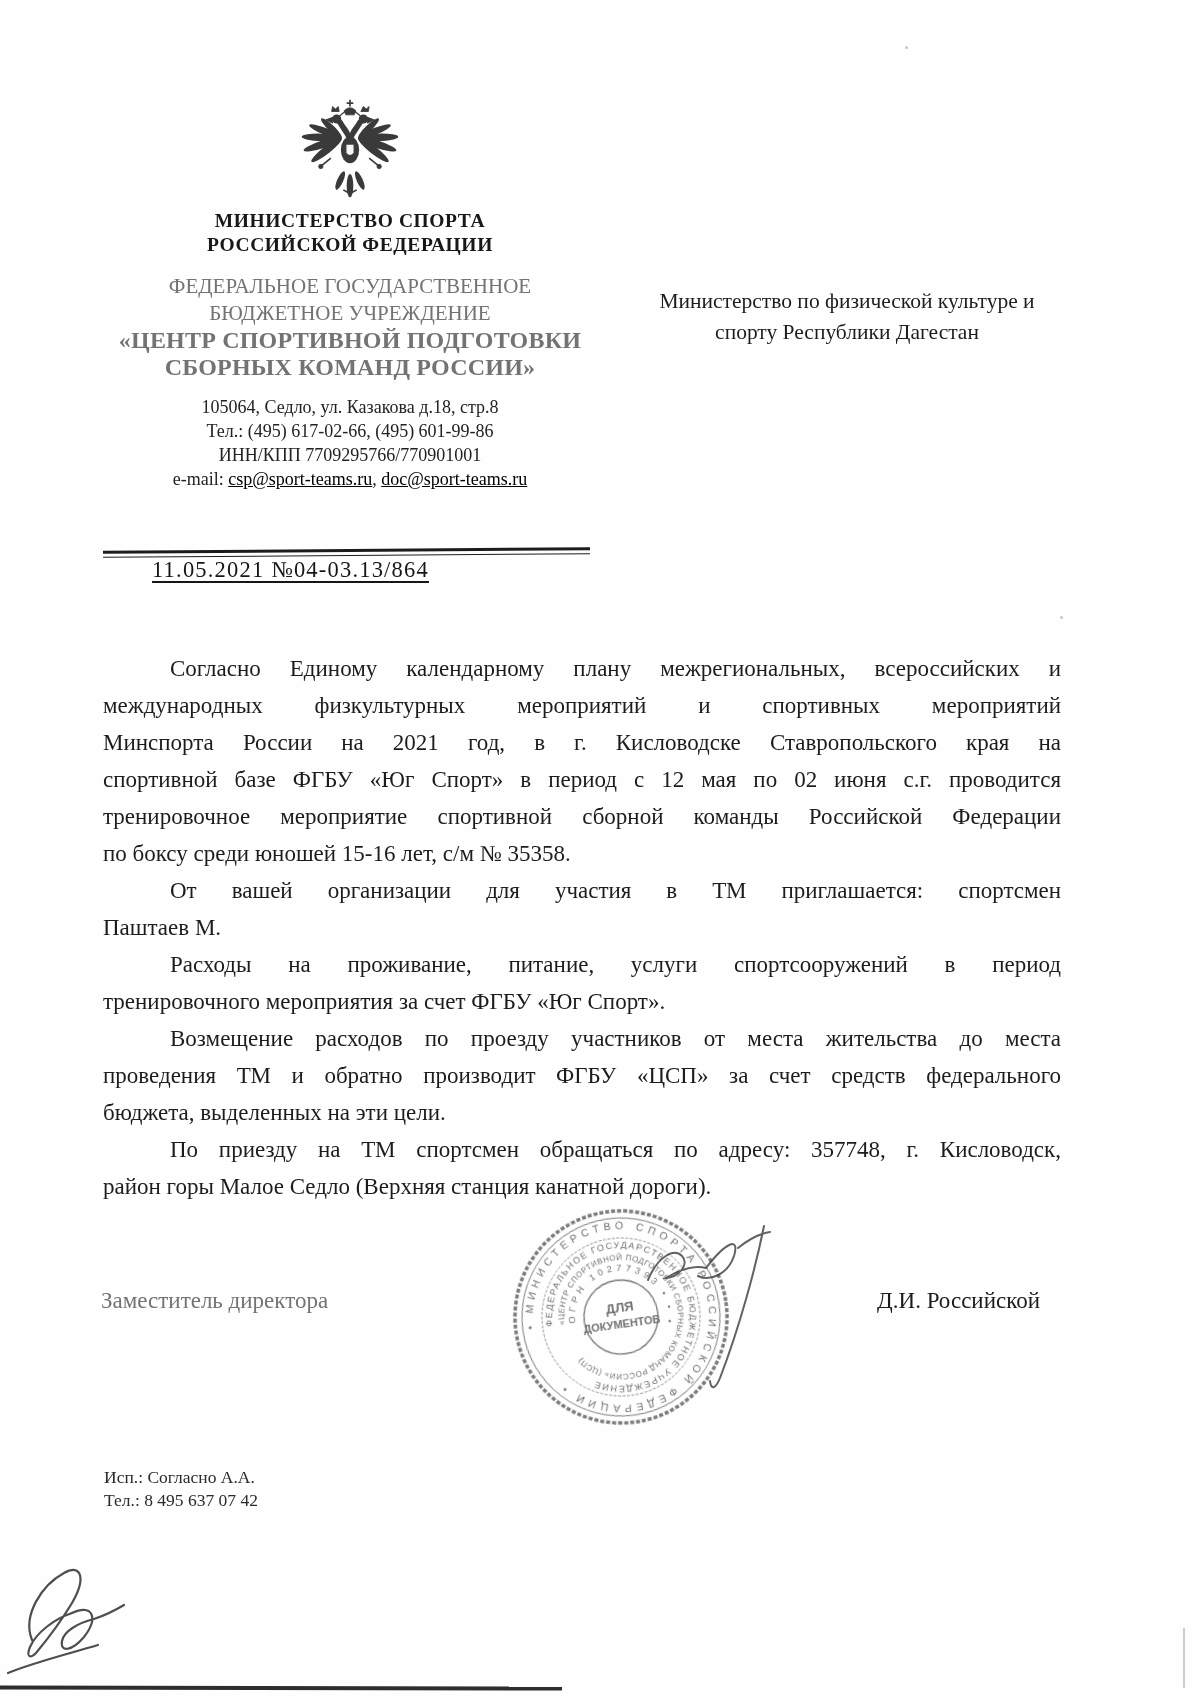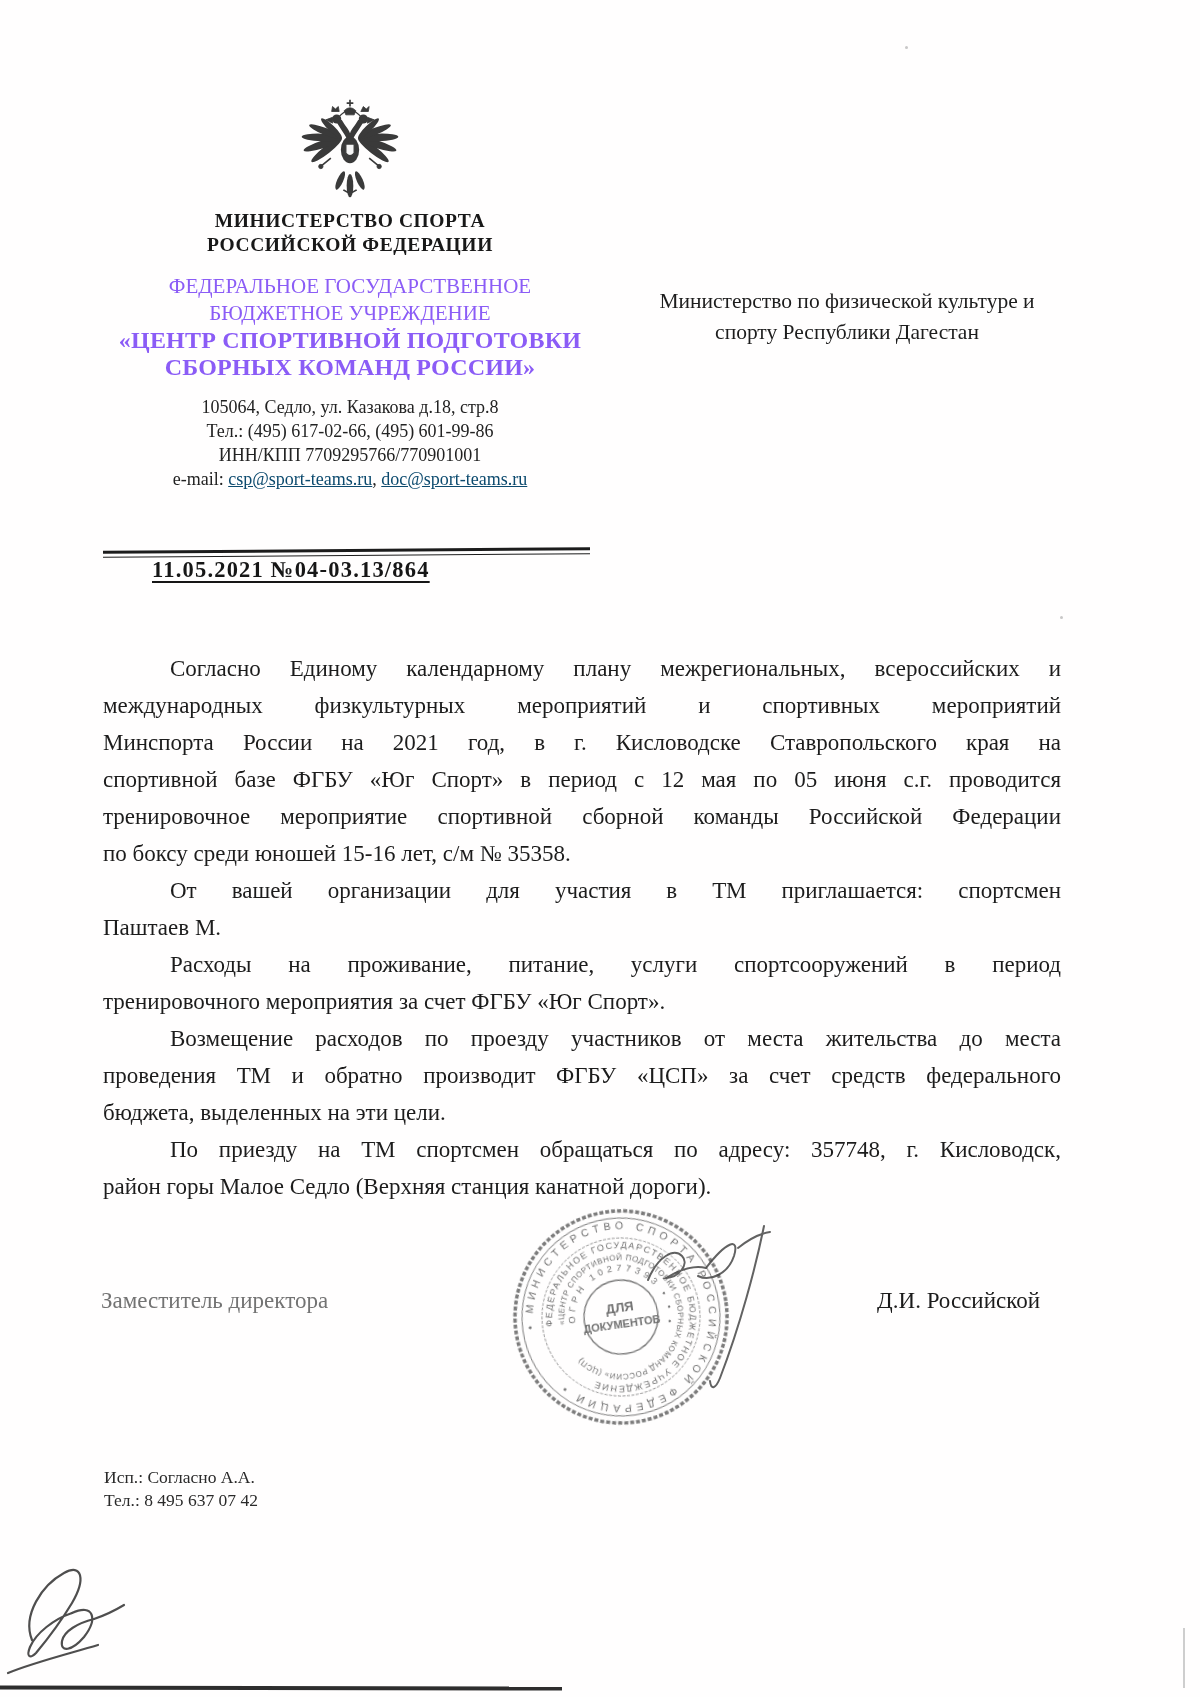--- a/index.html
+++ b/index.html
@@ -6,32 +6,32 @@
   .page{
     position:relative;width:1200px;height:1697px;margin:0 auto;
     background:#fffefe;overflow:hidden;
     font-family:"Liberation Serif","DejaVu Serif",serif;
     color:#1f1f1f;
   }
   
   .hdr-left{position:absolute;left:100px;top:95px;width:500px;text-align:center;}
   .emblem{display:block;margin:0 auto 6px auto;}
   .ministry{font-weight:bold;font-size:19.5px;line-height:24px;letter-spacing:.6px;color:#181818;}
-  .org{margin-top:16px;font-size:21px;line-height:27px;color:#8b5cf6;}
+  .org{margin-top:16px;font-size:21px;line-height:27px;color:#737373;}
   .org .b{font-weight:bold;font-size:24px;letter-spacing:.2px;}
   .addr{margin-top:14px;font-size:18px;line-height:24px;color:#222;}
-  .addr a{color:#0c4a6e;text-decoration:underline;}
+  .addr a{color:#000000;text-decoration:underline;}
   
   .hdr-right{position:absolute;left:612px;top:286px;width:470px;text-align:center;
     font-size:21.5px;line-height:31px;color:#1d1d1d;}
   
   .ref-rule{position:absolute;left:103px;top:549px;width:487px;height:3px;
     border-top:3px solid #1c1c1c;border-bottom:1.5px solid #1c1c1c;transform:rotate(-.4deg);}
   .ref-num{position:absolute;left:152px;top:557px;font-size:22.5px;letter-spacing:1.2px;
-    text-decoration:underline;text-decoration-thickness:1.5px;text-underline-offset:4px;color:#161616;font-weight:bold;}
+    text-decoration:underline;text-decoration-thickness:1.5px;text-underline-offset:4px;color:#161616;}
   
   .body-text{position:absolute;left:103px;top:650px;width:958px;font-size:23px;line-height:37px;color:#1c1c1c;}
   .line{text-align:justify;text-align-last:justify;white-space:normal;}
   .line.first{text-indent:67px;}
   .line.last{text-align-last:left;}
   
   .sig-title{position:absolute;left:101px;top:1288px;font-size:23px;color:#737373;}
   .sig-name{position:absolute;right:160px;top:1288px;font-size:23px;color:#1b1b1b;}
   
   .stamp{position:absolute;left:510px;top:1206px;width:222px;height:222px;
@@ -119,21 +119,21 @@
   </div>
 
   <div class="ref-rule"></div>
   <div class="ref-num">11.05.2021 №04-03.13/864</div>
 
   <div class="body-text">
       <div>
         <div class="line first">Согласно Единому календарному плану межрегиональных, всероссийских и</div>
         <div class="line">международных физкультурных мероприятий и спортивных мероприятий</div>
         <div class="line">Минспорта России на 2021 год, в г. Кисловодске Ставропольского края на</div>
-        <div class="line">спортивной базе ФГБУ «Юг Спорт» в период с 12 мая по 05 июня с.г. проводится</div>
+        <div class="line">спортивной базе ФГБУ «Юг Спорт» в период с 12 мая по 02 июня с.г. проводится</div>
         <div class="line">тренировочное мероприятие спортивной сборной команды Российской Федерации</div>
         <div class="line last">по боксу среди юношей 15-16 лет, с/м № 35358.</div>
       </div>
       <div>
         <div class="line first">От вашей организации для участия в ТМ приглашается: спортсмен</div>
         <div class="line last">Паштаев М.</div>
       </div>
       <div>
         <div class="line first">Расходы на проживание, питание, услуги спортсооружений в период</div>
         <div class="line last">тренировочного мероприятия за счет ФГБУ «Юг Спорт».</div>

